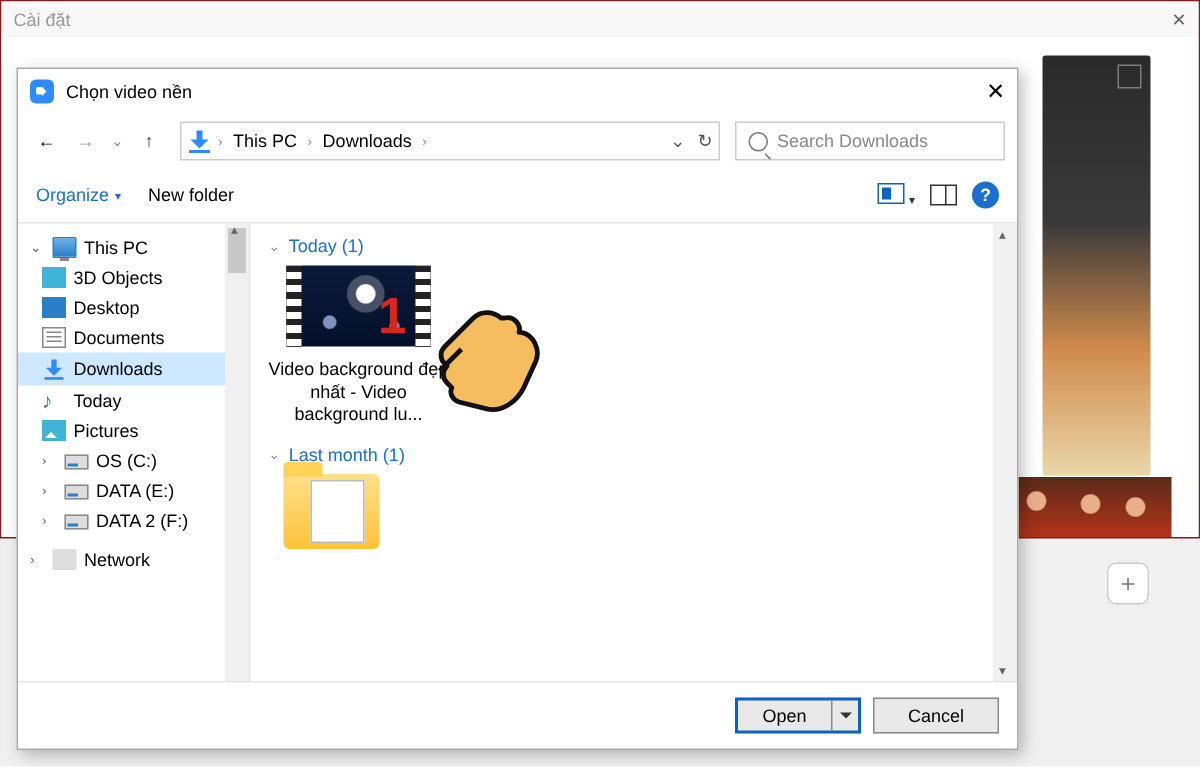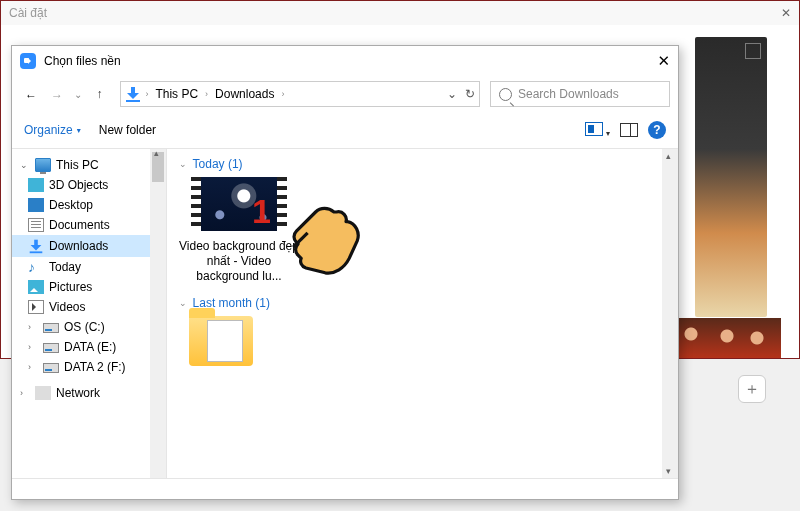--- a/index.html
+++ b/index.html
@@ -213,21 +213,21 @@
       <div class="thumb th1"></div>
       <div class="thumb th2"></div>
       <div class="thumb th3"></div>
       <div class="thumb th4"></div>
     </div>
 
     <div class="dialog">
       <div class="dlg-title">
         <div class="lft">
           <span class="zoom-glyph"></span>
-          <span>Chọn files nền</span>
+          <span>Chọn video nền</span>
         </div>
         <span class="close-x">✕</span>
       </div>
 
       <div class="nav-row">
         <span class="nav-arrow active">←</span>
         <span class="nav-arrow">→</span>
         <span class="nav-chev">⌄</span>
         <span class="nav-up">↑</span>
 
@@ -292,24 +292,20 @@
           </div>
           <div class="tree-item indent">
             <span class="ic ic-music">♪</span>
             <span>Today</span>
           </div>
           <div class="tree-item indent">
             <span class="ic ic-pic"></span>
             <span>Pictures</span>
           </div>
           <div class="tree-item indent">
-            <span class="ic ic-vid"></span>
-            <span>Videos</span>
-          </div>
-          <div class="tree-item indent">
             <span class="expcol">›</span>
               <span class="ic ic-drive"></span>
             <span>OS (C:)</span>
           </div>
           <div class="tree-item indent">
             <span class="expcol">›</span>
               <span class="ic ic-drive"></span>
             <span>DATA (E:)</span>
           </div>
           <div class="tree-item indent">
@@ -347,20 +343,29 @@
           </div>
 
           <div class="content-scroll">
             <span class="arr up">▴</span>
               <span class="arr dn">▾</span>
           </div>
         </div>
       </div>
 
       <div class="footer">
+        <div class="btn-row">
+          <div class="btn open">
+            <span class="lbl">Open</span>
+            <span class="split"></span>
+          </div>
+          <div class="btn">
+            <span>Cancel</span>
+          </div>
+        </div>
       </div>
 
       <span class="marker1">1</span>
       <svg class="hand" viewBox="0 0 100 90">
         <path d="M65 10 C58 4 48 4 42 10 L18 34 C14 38 14 44 18 48 L20 50 C16 54 16 60 20 64 L24 68 C22 72 24 78 30 80 L54 86 C66 88 78 80 84 68 L94 46 C98 36 92 24 82 22 L80 22 C82 16 76 8 68 10 Z" fill="#f5bd5f" stroke="#111" stroke-width="4" stroke-linejoin="round"></path>
         <path d="M32 36 L14 54" stroke="#111" stroke-width="4" fill="none"></path>
       </svg>
     </div>
   </div>
 </div>

